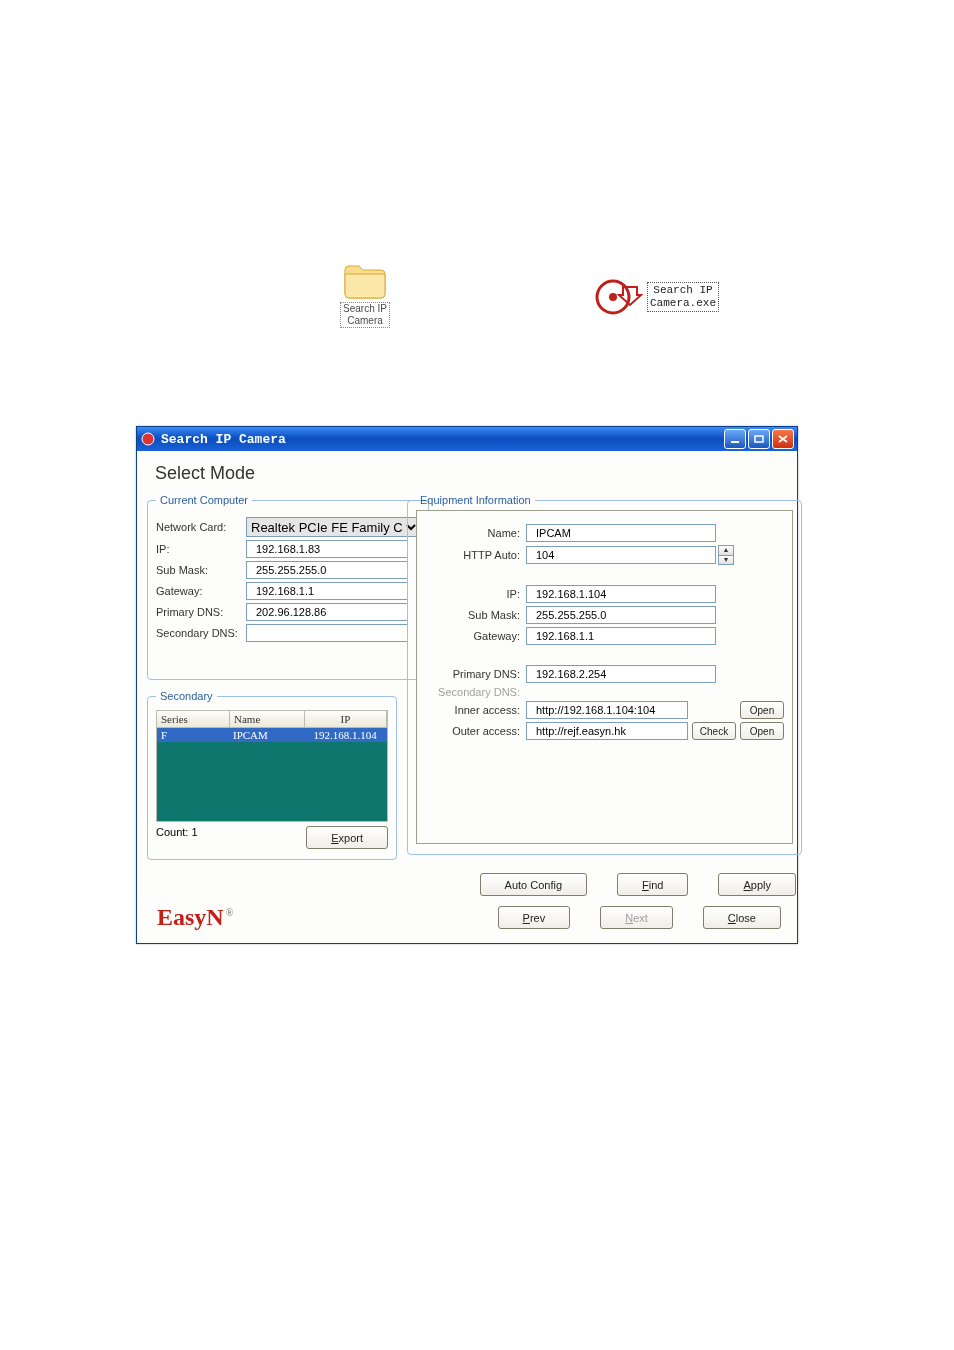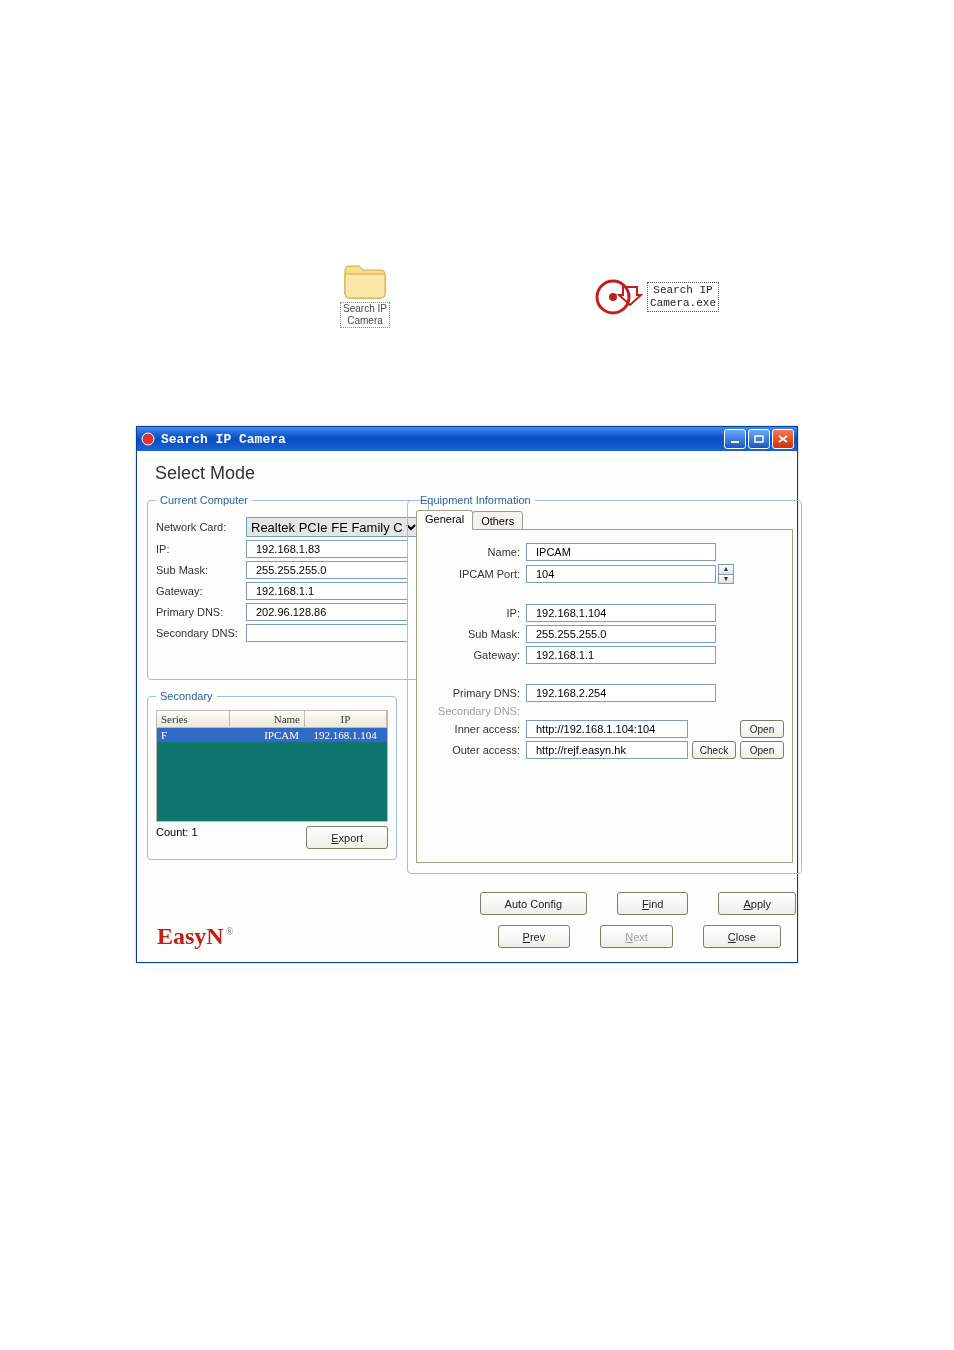--- a/index.html
+++ b/index.html
@@ -177,21 +177,21 @@
     padding: 2px 4px;
     border-right: 1px solid #bdbab0;
     color: #333;
   }
   .eq-row {
     display: flex;
     background: #316ac5;
     color: #fff;
   }
   .eq-row .rc { padding: 1px 4px; }
-  .c1{ width: 64px; } .c2{ width: 66px; text-align: right;} .c3{ flex:1; text-align:center;}
+  .c1{ width: 64px; } .c2{ width: 66px;} .c3{ flex:1; text-align:center;}
 
   .eq-foot {
     display: flex;
     align-items: flex-start;
     justify-content: space-between;
     margin-top: 4px;
     font-size: 11px;
   }
 
   .btn {
@@ -373,31 +373,27 @@
           <div class="eq-foot">
             <span>Count: 1</span>
             <button class="btn"><span class="ul">E</span><span>xport</span></button>
           </div>
         </fieldset>
       </div>
 
       <div class="rightcol">
         <fieldset class="group" style="padding-top:4px;">
           <legend>Equipment Information</legend>
-          <div class="tabs">
-            <div class="tab">General</div>
-            <div class="tab inactive">Others</div>
-          </div>
           <div class="tabbody">
             <div class="form-row">
               <span class="lbl">Name:</span>
               <input class="txt" value="IPCAM" style="">
             </div>
             <div class="form-row">
-              <span class="lbl">IPCAM Port:</span>
+              <span class="lbl">HTTP Auto:</span>
               <input class="txt port" value="104" style="">
               <div class="spin-btns">
                 <div class="sbtn">▲</div>
                 <div class="sbtn">▼</div>
               </div>
             </div>
             <div class="gap"></div>
             <div class="form-row">
               <span class="lbl">IP:</span>
               <input class="txt" value="192.168.1.104" style="">

